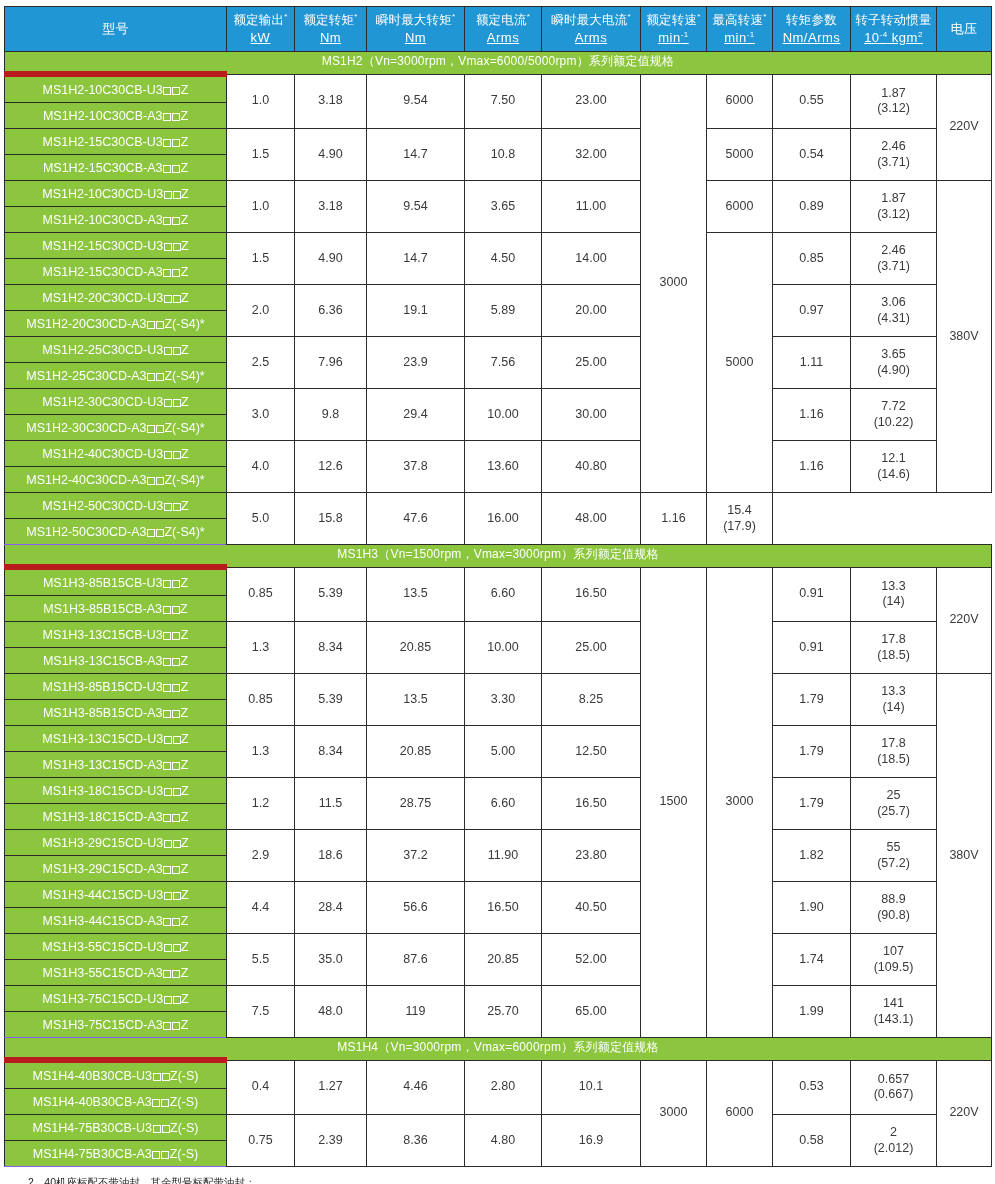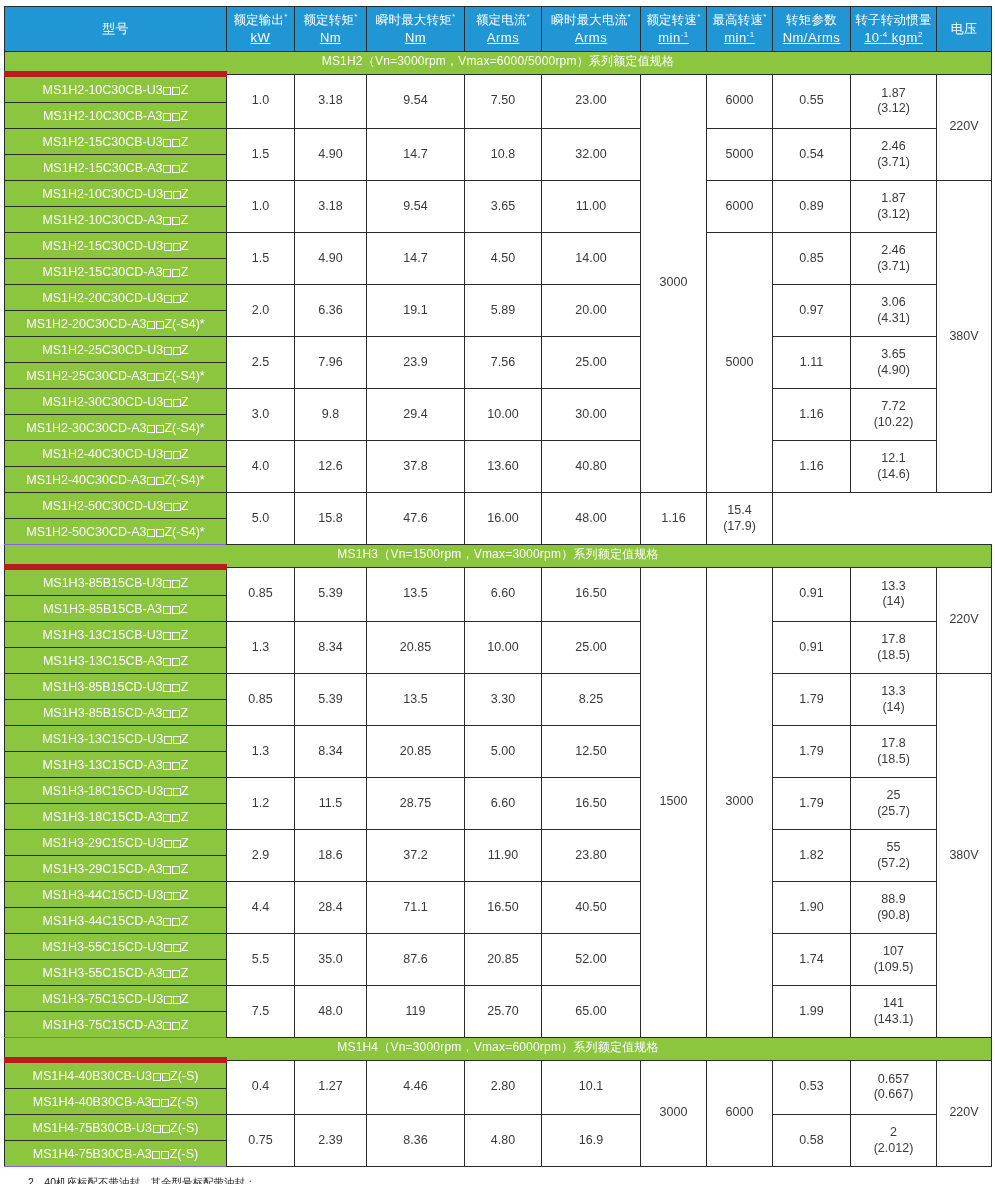--- a/index.html
+++ b/index.html
@@ -413,21 +413,21 @@
             <span class="sub">(57.2)</span>
           </td>
         </tr>
         <tr>
           <td class="model">MS1H3-29C15CD-A3<span class="sq"></span><span class="sq"></span>Z</td>
         </tr>
         <tr>
           <td class="model">MS1H3-44C15CD-U3<span class="sq"></span><span class="sq"></span>Z</td>
           <td class="val" rowspan="2">4.4</td>
           <td class="val" rowspan="2">28.4</td>
-          <td class="val" rowspan="2">71.1</td>
+          <td class="val" rowspan="2">56.6</td>
           <td class="val" rowspan="2">16.50</td>
           <td class="val" rowspan="2">40.50</td>
           <td class="val" rowspan="2">1.90</td>
           <td class="val" rowspan="2">
             <span class="sub">88.9</span>
             <span class="sub">(90.8)</span>
           </td>
         </tr>
         <tr>
           <td class="model">MS1H3-44C15CD-A3<span class="sq"></span><span class="sq"></span>Z</td>

